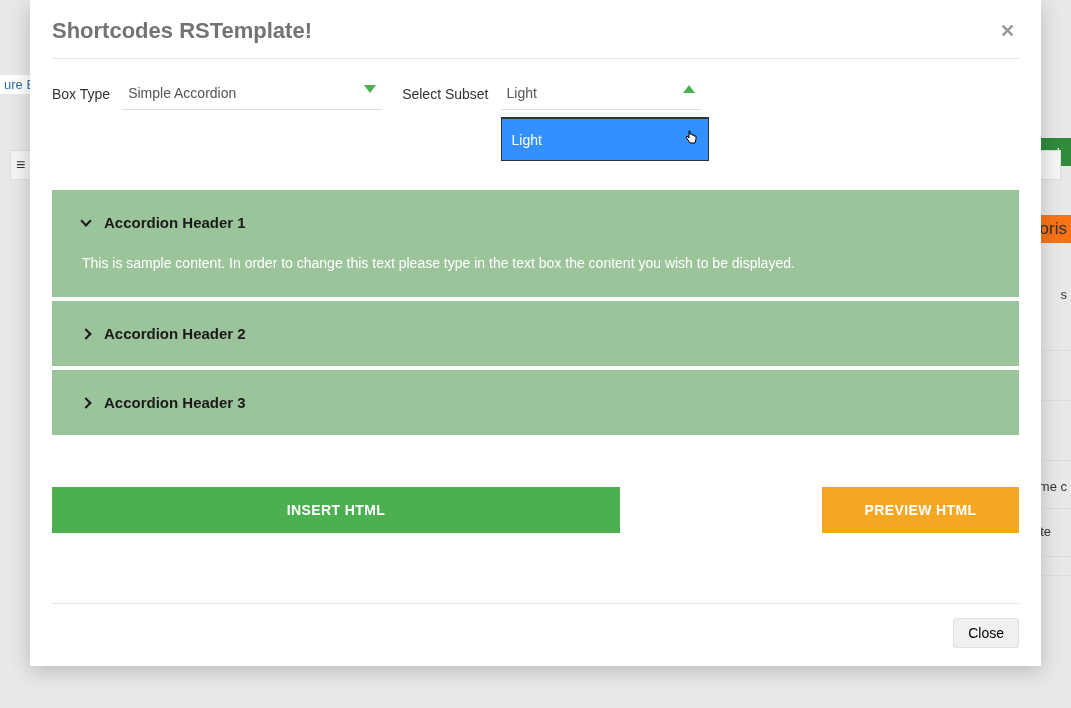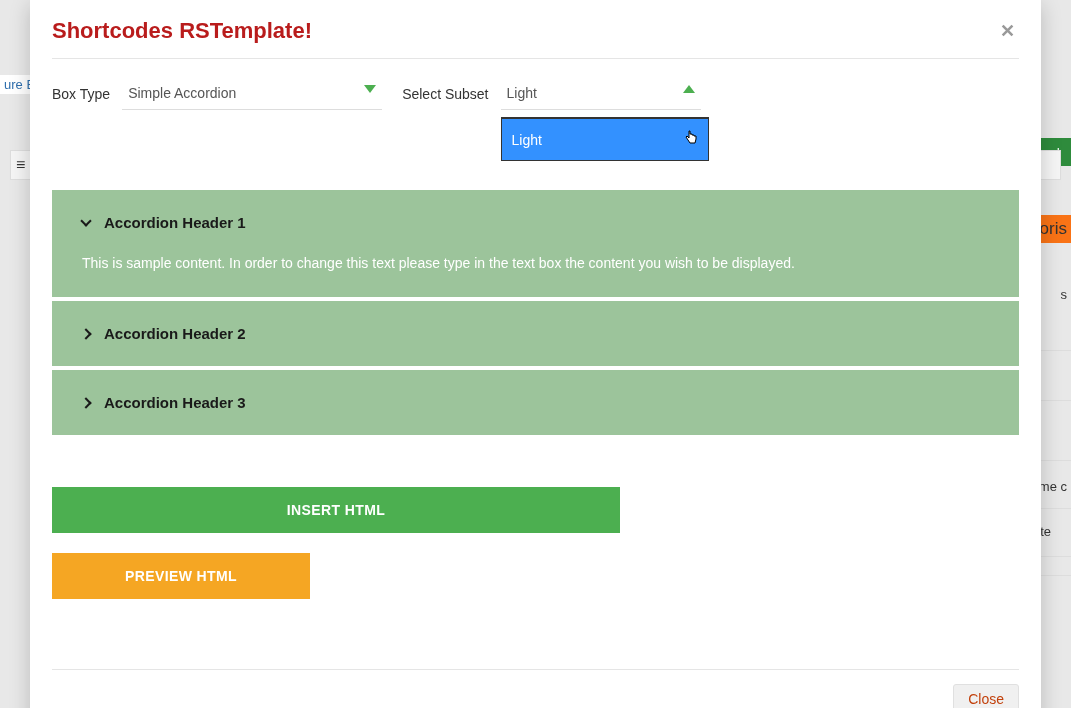--- a/index.html
+++ b/index.html
@@ -106,21 +106,21 @@
     .modal-header {
       display: flex;
       justify-content: space-between;
       align-items: center;
       padding-bottom: 14px;
       border-bottom: 1px solid #e5e5e5;
     }
     .modal-title {
       font-size: 22px;
       font-weight: 600;
-      color: #b91c1c;
+      color: #737373;
     }
     .close-x {
       font-size: 18px;
       color: #999;
       cursor: pointer;
       font-weight: bold;
       padding: 0 4px;
     }
     .form-row {
       display: flex;
@@ -236,57 +236,56 @@
       padding: 0 30px 26px 30px;
       font-size: 14px;
       color: #fff;
     }
 
     .action-bar {
       display: flex;
       justify-content: space-between;
       margin-top: 52px;
       gap: 20px;
-      flex-direction: column;
     }
     .btn-insert {
       background: #4caf50;
       color: #fff;
       border: none;
       width: 568px;
       height: 46px;
       font-size: 14px;
       font-weight: 700;
       letter-spacing: 0.4px;
       cursor: pointer;
     }
     .btn-preview {
       background: #f5a623;
       color: #fff;
       border: none;
-      width: 258px;
+      width: 197px;
       height: 46px;
       font-size: 14px;
       font-weight: 700;
       letter-spacing: 0.4px;
       cursor: pointer;
     }
     .modal-footer {
       margin-top: 70px;
       padding-top: 14px;
       border-top: 1px solid #e5e5e5;
       display: flex;
       justify-content: flex-end;
     }
     .btn-close {
       background: #f0f0f0;
       border: 1px solid #e0e0e0;
       padding: 6px 14px;
       font-size: 14px;
-      color: #c2410c;
+      color: #000000;
       cursor: pointer;
       border-radius: 3px;
     }
   </style>
 </head>
 <body>
 
 <span class="bg-fragment-ure">ure E</span>
 <div class="bg-green">d</div>
 <div class="bg-toolbar-bar"></div>

